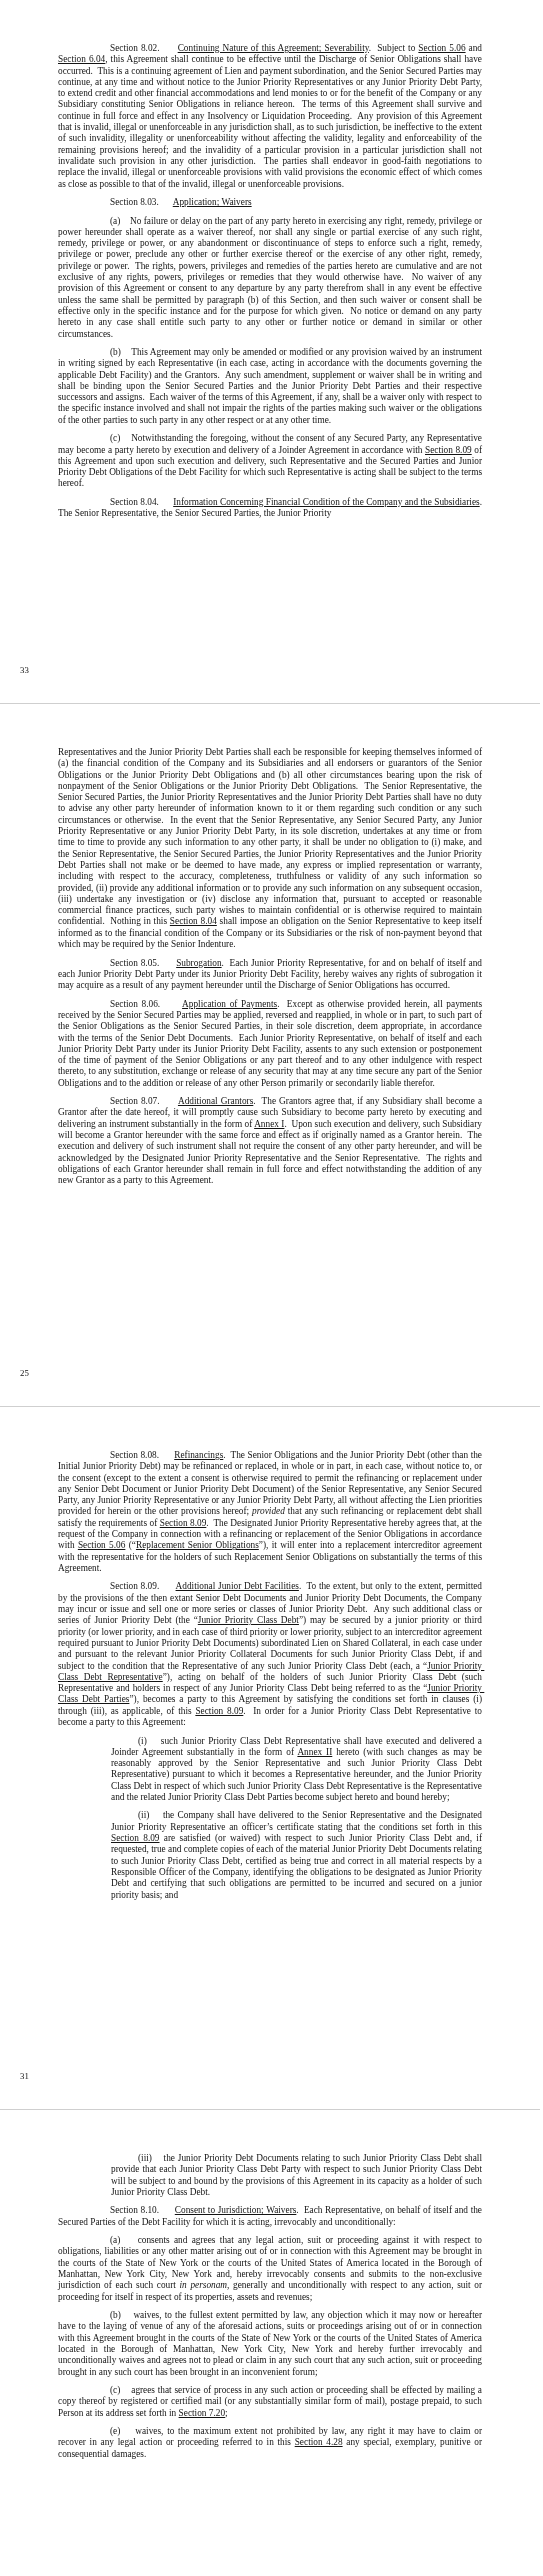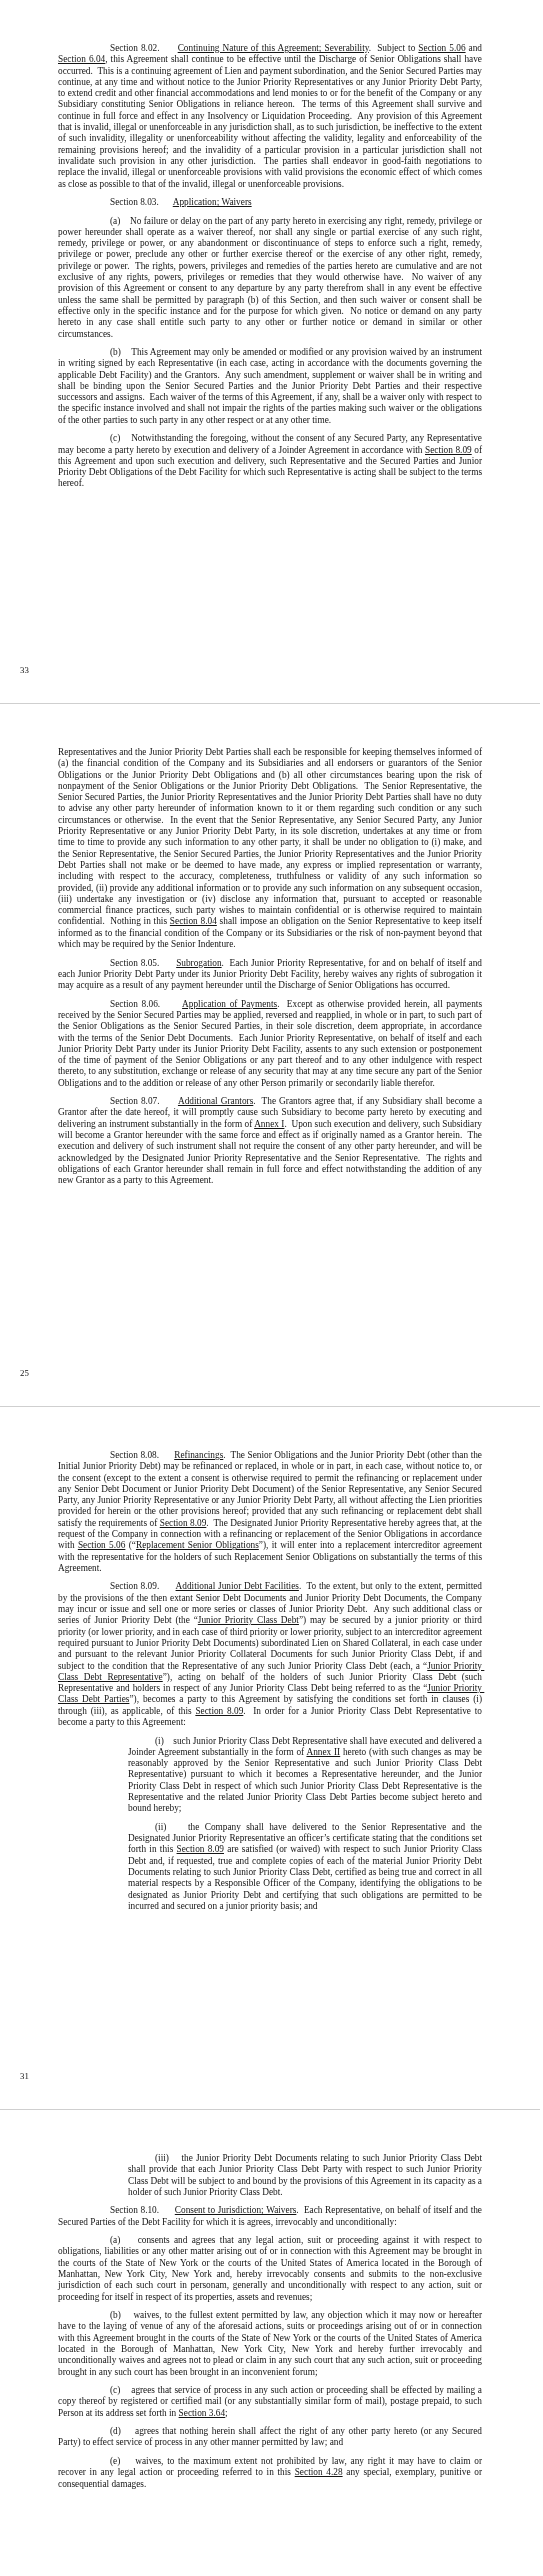--- a/index.html
+++ b/index.html
@@ -39,26 +39,26 @@
     color: #141414;
     text-align: justify;
   }
   .para.body {
     text-indent: 52px;
   }
   .para.cont {
     text-indent: 0;
   }
   .para.sub {
-    margin-left: 70px;
+    margin-left: 53px;
     text-indent: 27px;
   }
   .run { white-space: pre-wrap; }
   .u { text-decoration: underline; }
-  .it { }
+  .it { font-style: italic; }
   .page-number {
     position: absolute;
     bottom: 28px;
     left: 0;
     width: 100%;
     text-align: left;
     font-family: "Liberation Serif", "DejaVu Serif", serif;
     font-size: 8.8px;
     color: #141414;
     padding-left: 20px;
@@ -68,20 +68,21 @@
 <body>
 
 <div id="doc-scroll">
     <div class="page">
       <div class="content">
         <p class="para body"><span class="run">Section 8.02.&nbsp;&nbsp;&nbsp;&nbsp;&nbsp;&nbsp;</span><span class="run u">Continuing Nature of this Agreement; Severability</span><span class="run">.  Subject to </span><span class="run u">Section 5.06</span><span class="run"> and </span><span class="run u">Section 6.04</span><span class="run">, this Agreement shall continue to be effective until the Discharge of Senior Obligations shall have occurred.  This is a continuing agreement of Lien and payment subordination, and the Senior Secured Parties may continue, at any time and without notice to the Junior Priority Representatives or any Junior Priority Debt Party, to extend credit and other financial accommodations and lend monies to or for the benefit of the Company or any Subsidiary constituting Senior Obligations in reliance hereon.  The terms of this Agreement shall survive and continue in full force and effect in any Insolvency or Liquidation Proceeding.  Any provision of this Agreement that is invalid, illegal or unenforceable in any jurisdiction shall, as to such jurisdiction, be ineffective to the extent of such invalidity, illegality or unenforceability without affecting the validity, legality and enforceability of the remaining provisions hereof; and the invalidity of a particular provision in a particular jurisdiction shall not invalidate such provision in any other jurisdiction.  The parties shall endeavor in good-faith negotiations to replace the invalid, illegal or unenforceable provisions with valid provisions the economic effect of which comes as close as possible to that of the invalid, illegal or unenforceable provisions.</span></p>
         <p class="para body"><span class="run">Section 8.03.&nbsp;&nbsp;&nbsp;&nbsp;&nbsp;&nbsp;</span><span class="run u">Application; Waivers</span></p>
         <p class="para body"><span class="run">(a)&nbsp;&nbsp;&nbsp;&nbsp;No failure or delay on the part of any party hereto in exercising any right, remedy, privilege or power hereunder shall operate as a waiver thereof, nor shall any single or partial exercise of any such right, remedy, privilege or power, or any abandonment or discontinuance of steps to enforce such a right, remedy, privilege or power, preclude any other or further exercise thereof or the exercise of any other right, remedy, privilege or power.  The rights, powers, privileges and remedies of the parties hereto are cumulative and are not exclusive of any rights, powers, privileges or remedies that they would otherwise have.  No waiver of any provision of this Agreement or consent to any departure by any party therefrom shall in any event be effective unless the same shall be permitted by paragraph (b) of this Section, and then such waiver or consent shall be effective only in the specific instance and for the purpose for which given.  No notice or demand on any party hereto in any case shall entitle such party to any other or further notice or demand in similar or other circumstances.</span></p>
         <p class="para body"><span class="run">(b)&nbsp;&nbsp;&nbsp;&nbsp;This Agreement may only be amended or modified or any provision waived by an instrument in writing signed by each Representative (in each case, acting in accordance with the documents governing the applicable Debt Facility) and the Grantors.  Any such amendment, supplement or waiver shall be in writing and shall be binding upon the Senior Secured Parties and the Junior Priority Debt Parties and their respective successors and assigns.  Each waiver of the terms of this Agreement, if any, shall be a waiver only with respect to the specific instance involved and shall not impair the rights of the parties making such waiver or the obligations of the other parties to such party in any other respect or at any other time.</span></p>
         <p class="para body"><span class="run">(c)&nbsp;&nbsp;&nbsp;&nbsp;Notwithstanding the foregoing, without the consent of any Secured Party, any Representative may become a party hereto by execution and delivery of a Joinder Agreement in accordance with </span><span class="run u">Section 8.09</span><span class="run"> of this Agreement and upon such execution and delivery, such Representative and the Secured Parties and Junior Priority Debt Obligations of the Debt Facility for which such Representative is acting shall be subject to the terms hereof.</span></p>
+        <p class="para body"><span class="run">Section 8.04.&nbsp;&nbsp;&nbsp;&nbsp;&nbsp;&nbsp;</span><span class="run u">Information Concerning Financial Condition of the Company and the Subsidiaries</span><span class="run">.  The Senior Representative, the Senior Secured Parties, the Junior Priority</span></p>
       </div>
       <div class="page-number">33</div>
     </div>
     <div class="page">
       <div class="content">
         <p class="para cont"><span class="run">Representatives and the Junior Priority Debt Parties shall each be responsible for keeping themselves informed of (a) the financial condition of the Company and its Subsidiaries and all endorsers or guarantors of the Senior Obligations or the Junior Priority Debt Obligations and (b) all other circumstances bearing upon the risk of nonpayment of the Senior Obligations or the Junior Priority Debt Obligations.  The Senior Representative, the Senior Secured Parties, the Junior Priority Representatives and the Junior Priority Debt Parties shall have no duty to advise any other party hereunder of information known to it or them regarding such condition or any such circumstances or otherwise.  In the event that the Senior Representative, any Senior Secured Party, any Junior Priority Representative or any Junior Priority Debt Party, in its sole discretion, undertakes at any time or from time to time to provide any such information to any other party, it shall be under no obligation to (i) make, and the Senior Representative, the Senior Secured Parties, the Junior Priority Representatives and the Junior Priority Debt Parties shall not make or be deemed to have made, any express or implied representation or warranty, including with respect to the accuracy, completeness, truthfulness or validity of any such information so provided, (ii) provide any additional information or to provide any such information on any subsequent occasion, (iii) undertake any investigation or (iv) disclose any information that, pursuant to accepted or reasonable commercial finance practices, such party wishes to maintain confidential or is otherwise required to maintain confidential.  Nothing in this </span><span class="run u">Section 8.04</span><span class="run"> shall impose an obligation on the Senior Representative to keep itself informed as to the financial condition of the Company or its Subsidiaries or the risk of non-payment beyond that which may be required by the Senior Indenture.</span></p>
         <p class="para body"><span class="run">Section 8.05.&nbsp;&nbsp;&nbsp;&nbsp;&nbsp;&nbsp;</span><span class="run u">Subrogation</span><span class="run">.  Each Junior Priority Representative, for and on behalf of itself and each Junior Priority Debt Party under its Junior Priority Debt Facility, hereby waives any rights of subrogation it may acquire as a result of any payment hereunder until the Discharge of Senior Obligations has occurred.</span></p>
         <p class="para body"><span class="run">Section 8.06.&nbsp;&nbsp;&nbsp;&nbsp;&nbsp;&nbsp;</span><span class="run u">Application of Payments</span><span class="run">.  Except as otherwise provided herein, all payments received by the Senior Secured Parties may be applied, reversed and reapplied, in whole or in part, to such part of the Senior Obligations as the Senior Secured Parties, in their sole discretion, deem appropriate, in accordance with the terms of the Senior Debt Documents.  Each Junior Priority Representative, on behalf of itself and each Junior Priority Debt Party under its Junior Priority Debt Facility, assents to any such extension or postponement of the time of payment of the Senior Obligations or any part thereof and to any other indulgence with respect thereto, to any substitution, exchange or release of any security that may at any time secure any part of the Senior Obligations and to the addition or release of any other Person primarily or secondarily liable therefor.</span></p>
         <p class="para body"><span class="run">Section 8.07.&nbsp;&nbsp;&nbsp;&nbsp;&nbsp;&nbsp;</span><span class="run u">Additional Grantors</span><span class="run">.  The Grantors agree that, if any Subsidiary shall become a Grantor after the date hereof, it will promptly cause such Subsidiary to become party hereto by executing and delivering an instrument substantially in the form of </span><span class="run u">Annex I</span><span class="run">.  Upon such execution and delivery, such Subsidiary will become a Grantor hereunder with the same force and effect as if originally named as a Grantor herein.  The execution and delivery of such instrument shall not require the consent of any other party hereunder, and will be acknowledged by the Designated Junior Priority Representative and the Senior Representative.  The rights and obligations of each Grantor hereunder shall remain in full force and effect notwithstanding the addition of any new Grantor as a party to this Agreement.</span></p>
       </div>
@@ -92,22 +93,21 @@
         <p class="para body"><span class="run">Section 8.08.&nbsp;&nbsp;&nbsp;&nbsp;&nbsp;&nbsp;</span><span class="run u">Refinancings</span><span class="run">.  The Senior Obligations and the Junior Priority Debt (other than the Initial Junior Priority Debt) may be refinanced or replaced, in whole or in part, in each case, without notice to, or the consent (except to the extent a consent is otherwise required to permit the refinancing or replacement under any Senior Debt Document or Junior Priority Debt Document) of the Senior Representative, any Senior Secured Party, any Junior Priority Representative or any Junior Priority Debt Party, all without affecting the Lien priorities provided for herein or the other provisions hereof; </span><span class="run it">provided</span><span class="run"> that any such refinancing or replacement debt shall satisfy the requirements of </span><span class="run u">Section 8.09</span><span class="run">.  The Designated Junior Priority Representative hereby agrees that, at the request of the Company in connection with a refinancing or replacement of the Senior Obligations in accordance with </span><span class="run u">Section 5.06</span><span class="run"> (“</span><span class="run u">Replacement Senior Obligations</span><span class="run">”), it will enter into a replacement intercreditor agreement with the representative for the holders of such Replacement Senior Obligations on substantially the terms of this Agreement.</span></p>
         <p class="para body"><span class="run">Section 8.09.&nbsp;&nbsp;&nbsp;&nbsp;&nbsp;&nbsp;</span><span class="run u">Additional Junior Debt Facilities</span><span class="run">.  To the extent, but only to the extent, permitted by the provisions of the then extant Senior Debt Documents and Junior Priority Debt Documents, the Company may incur or issue and sell one or more series or classes of Junior Priority Debt.  Any such additional class or series of Junior Priority Debt (the “</span><span class="run u">Junior Priority Class Debt</span><span class="run">”) may be secured by a junior priority or third priority (or lower priority, and in each case of third priority or lower priority, subject to an intercreditor agreement required pursuant to Junior Priority Debt Documents) subordinated Lien on Shared Collateral, in each case under and pursuant to the relevant Junior Priority Collateral Documents for such Junior Priority Class Debt, if and subject to the condition that the Representative of any such Junior Priority Class Debt (each, a “</span><span class="run u">Junior Priority Class Debt Representative</span><span class="run">”), acting on behalf of the holders of such Junior Priority Class Debt (such Representative and holders in respect of any Junior Priority Class Debt being referred to as the “</span><span class="run u">Junior Priority Class Debt Parties</span><span class="run">”), becomes a party to this Agreement by satisfying the conditions set forth in clauses (i) through (iii), as applicable, of this </span><span class="run u">Section 8.09</span><span class="run">.  In order for a Junior Priority Class Debt Representative to become a party to this Agreement:</span></p>
         <p class="para sub"><span class="run">(i)&nbsp;&nbsp;&nbsp;&nbsp;such Junior Priority Class Debt Representative shall have executed and delivered a Joinder Agreement substantially in the form of </span><span class="run u">Annex II</span><span class="run"> hereto (with such changes as may be reasonably approved by the Senior Representative and such Junior Priority Class Debt Representative) pursuant to which it becomes a Representative hereunder, and the Junior Priority Class Debt in respect of which such Junior Priority Class Debt Representative is the Representative and the related Junior Priority Class Debt Parties become subject hereto and bound hereby;</span></p>
         <p class="para sub"><span class="run">(ii)&nbsp;&nbsp;&nbsp;&nbsp;the Company shall have delivered to the Senior Representative and the Designated Junior Priority Representative an officer’s certificate stating that the conditions set forth in this </span><span class="run u">Section 8.09</span><span class="run"> are satisfied (or waived) with respect to such Junior Priority Class Debt and, if requested, true and complete copies of each of the material Junior Priority Debt Documents relating to such Junior Priority Class Debt, certified as being true and correct in all material respects by a Responsible Officer of the Company, identifying the obligations to be designated as Junior Priority Debt and certifying that such obligations are permitted to be incurred and secured on a junior priority basis; and</span></p>
       </div>
       <div class="page-number">31</div>
     </div>
     <div class="page">
       <div class="content">
         <p class="para sub"><span class="run">(iii)&nbsp;&nbsp;&nbsp;&nbsp;the Junior Priority Debt Documents relating to such Junior Priority Class Debt shall provide that each Junior Priority Class Debt Party with respect to such Junior Priority Class Debt will be subject to and bound by the provisions of this Agreement in its capacity as a holder of such Junior Priority Class Debt.</span></p>
-        <p class="para body"><span class="run">Section 8.10.&nbsp;&nbsp;&nbsp;&nbsp;&nbsp;&nbsp;</span><span class="run u">Consent to Jurisdiction; Waivers</span><span class="run">.  Each Representative, on behalf of itself and the Secured Parties of the Debt Facility for which it is agrees, irrevocably and unconditionally:</span></p>
+        <p class="para body"><span class="run">Section 8.10.&nbsp;&nbsp;&nbsp;&nbsp;&nbsp;&nbsp;</span><span class="run u">Consent to Jurisdiction; Waivers</span><span class="run">.  Each Representative, on behalf of itself and the Secured Parties of the Debt Facility for which it is acting, irrevocably and unconditionally:</span></p>
         <p class="para body"><span class="run">(a)&nbsp;&nbsp;&nbsp;&nbsp;consents and agrees that any legal action, suit or proceeding against it with respect to obligations, liabilities or any other matter arising out of or in connection with this Agreement may be brought in the courts of the State of New York or the courts of the United States of America located in the Borough of Manhattan, New York City, New York and, hereby irrevocably consents and submits to the non-exclusive jurisdiction of each such court </span><span class="run it">in personam</span><span class="run">, generally and unconditionally with respect to any action, suit or proceeding for itself in respect of its properties, assets and revenues;</span></p>
         <p class="para body"><span class="run">(b)&nbsp;&nbsp;&nbsp;&nbsp;waives, to the fullest extent permitted by law, any objection which it may now or hereafter have to the laying of venue of any of the aforesaid actions, suits or proceedings arising out of or in connection with this Agreement brought in the courts of the State of New York or the courts of the United States of America located in the Borough of Manhattan, New York City, New York and hereby further irrevocably and unconditionally waives and agrees not to plead or claim in any such court that any such action, suit or proceeding brought in any such court has been brought in an inconvenient forum;</span></p>
-        <p class="para body"><span class="run">(c)&nbsp;&nbsp;&nbsp;&nbsp;agrees that service of process in any such action or proceeding shall be effected by mailing a copy thereof by registered or certified mail (or any substantially similar form of mail), postage prepaid, to such Person at its address set forth in </span><span class="run u">Section 3.64</span><span class="run">;</span></p>
-        <p class="para body"><span class="run">(d)&nbsp;&nbsp;&nbsp;&nbsp;agrees that nothing herein shall affect the right of any other party hereto (or any Secured Party) to effect service of process in any other manner permitted by law; and</span></p>
+        <p class="para body"><span class="run">(c)&nbsp;&nbsp;&nbsp;&nbsp;agrees that service of process in any such action or proceeding shall be effected by mailing a copy thereof by registered or certified mail (or any substantially similar form of mail), postage prepaid, to such Person at its address set forth in </span><span class="run u">Section 7.20</span><span class="run">;</span></p>
         <p class="para body"><span class="run">(e)&nbsp;&nbsp;&nbsp;&nbsp;waives, to the maximum extent not prohibited by law, any right it may have to claim or recover in any legal action or proceeding referred to in this </span><span class="run u">Section 4.28</span><span class="run"> any special, exemplary, punitive or consequential damages.</span></p>
       </div>
     </div>
   </div>
 
 
 </body></html>

